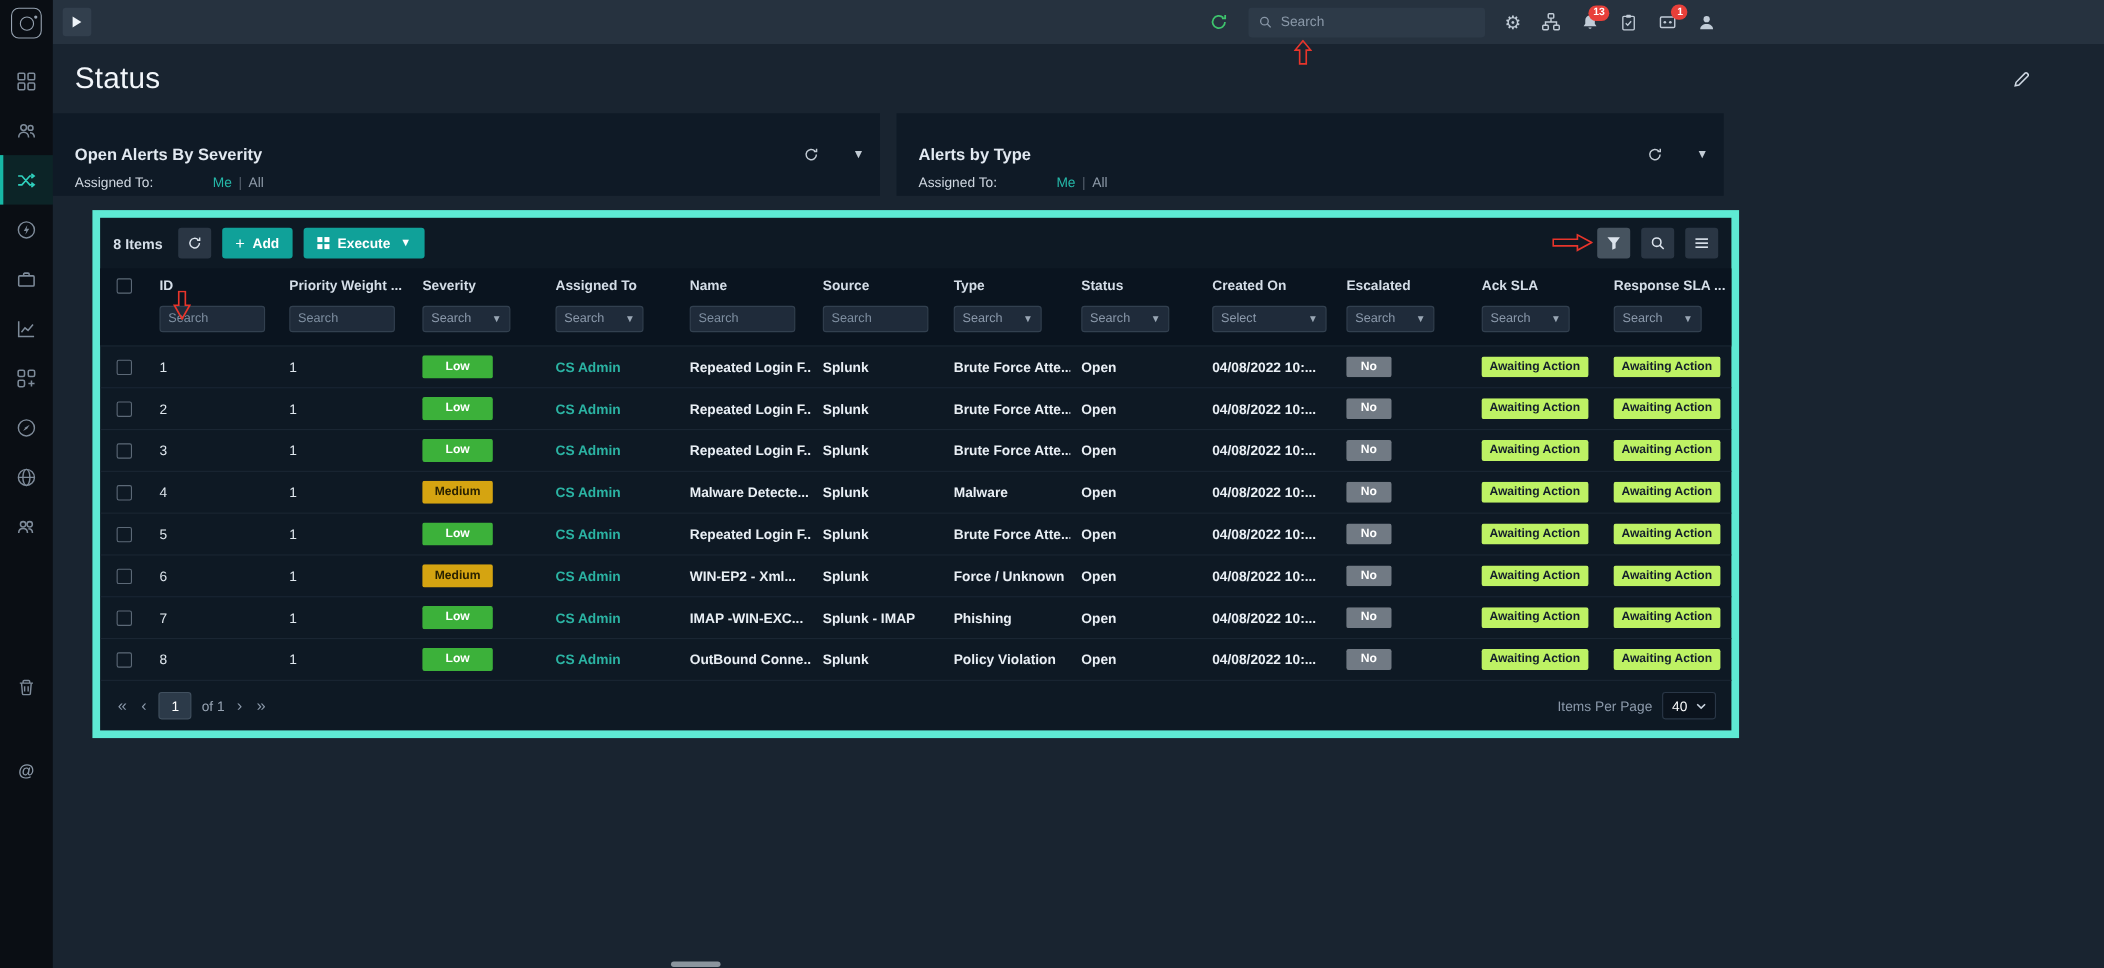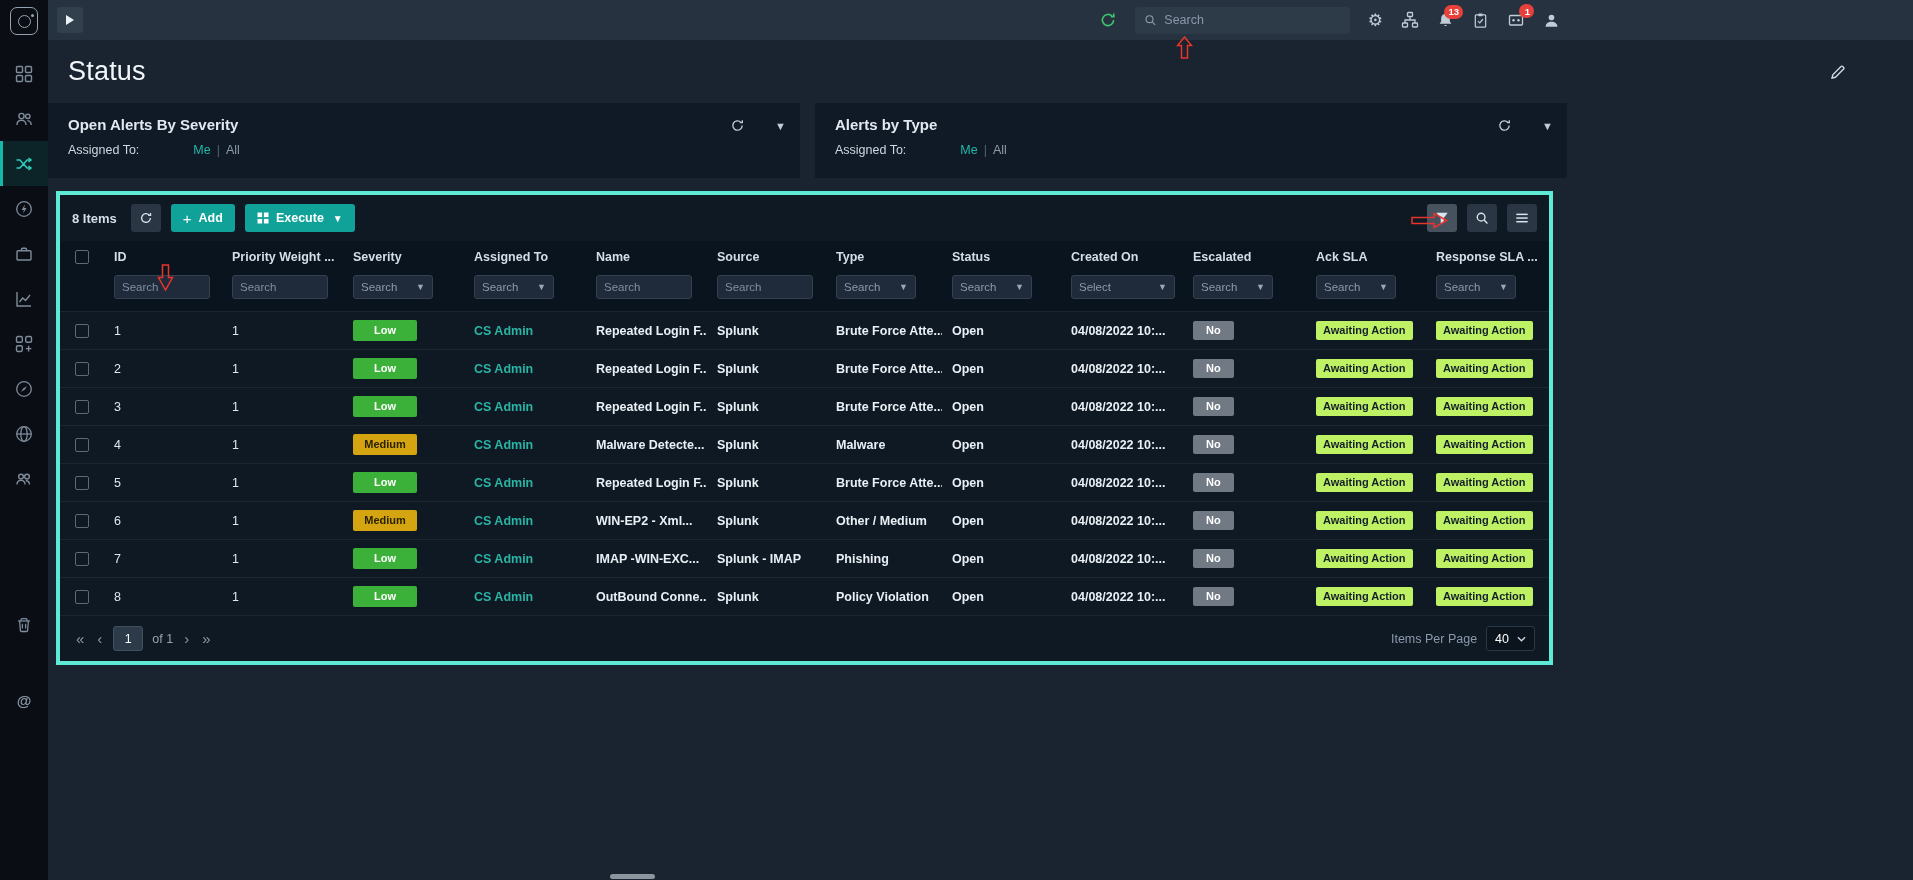--- a/index.html
+++ b/index.html
@@ -62,32 +62,32 @@
   }
 
   
   .title-row { position:absolute; left:48px; top:40px; right:0; height:63px; display:flex; align-items:center; padding:0 66px 0 20px; }
   .page-title { font-size:27px; font-weight:500; color:#f2f6fa; letter-spacing:0.2px; }
   .edit-icon { margin-left:auto; color:#cfd8e3; cursor:pointer; }
 
   
   .panels { position:absolute; left:48px; top:103px; display:flex; gap:15px; }
   .panel { width:752px; height:75px; background:#0f1a26; padding:13px 14px 0 20px; }
-  .p-head { display:flex; align-items:flex-end; }
+  .p-head { display:flex; align-items:center;margin-top:16px; }
   .p-title { font-size:15px; font-weight:700; color:#e2e9f1; }
   .p-controls { margin-left:auto; display:flex; align-items:center; gap:30px; color:#c2cbd4; }
   .p-controls .caret { font-size:11px; color:#c2cbd4; }
   .p-sub { margin-top:10px; font-size:12.5px; color:#cfd7e0; display:flex; gap:6px; align-items:center; }
   .p-sub .me { color:#25b7a8; cursor:pointer;margin-left:48px; }
   .p-sub .pipe { color:#55606d; }
   .p-sub .all { color:#8d9aa8; cursor:pointer; }
   .icon-btn-plain { cursor:pointer; display:flex; }
 
   
-  .card { position:absolute; left:56px; top:191px; width:1497px; background:#0e1924; border:4px solid #5eead4; }
+  .card { position:absolute; left:84px; top:191px; width:1497px; background:#0e1924; border:7px solid #5eead4; }
   .toolbar { height:46px; display:flex; align-items:center; gap:10px; padding:0 12px; }
   .items-count { font-size:13px; font-weight:700; color:#d6dfe9; margin-right:4px; }
   .sq-btn {
     width:30px; height:28px; background:#2a3644; border:none; border-radius:3px;
     display:flex; align-items:center; justify-content:center; color:#dbe3ec; cursor:pointer;
   }
   .sq-btn.lit { background:#46535f; }
   .teal-btn {
     height:28px; background:#10a199; border:none; border-radius:3px; color:#fff;
     font-size:12.5px; font-weight:700; display:flex; align-items:center; gap:7px; padding:0 12px; cursor:pointer;
@@ -534,21 +534,21 @@
       <div class="grid tr">
         <div class="cbc">
           <span class="cb"></span>
         </div>
         <div class="td id">6</div>
         <div class="td priority_weight">1</div>
         <div class="td severity"><span class="badge sev-medium">Medium</span></div>
         <div class="td assigned_to"><span class="link">CS Admin</span></div>
         <div class="td name">WIN-EP2 - Xml...</div>
         <div class="td source">Splunk</div>
-        <div class="td type">Other / Medium</div>
+        <div class="td type">Force / Unknown</div>
         <div class="td status">Open</div>
         <div class="td created_on">04/08/2022 10:...</div>
         <div class="td escalated"><span class="badge gray">No</span></div>
         <div class="td ack_sla"><span class="badge sla">Awaiting Action</span></div>
         <div class="td response_sla"><span class="badge sla">Awaiting Action</span></div>
       </div>
       <div class="grid tr">
         <div class="cbc">
           <span class="cb"></span>
         </div>

